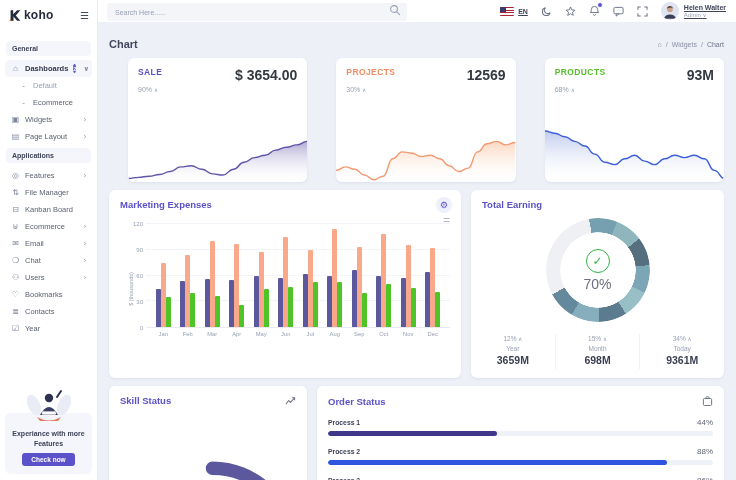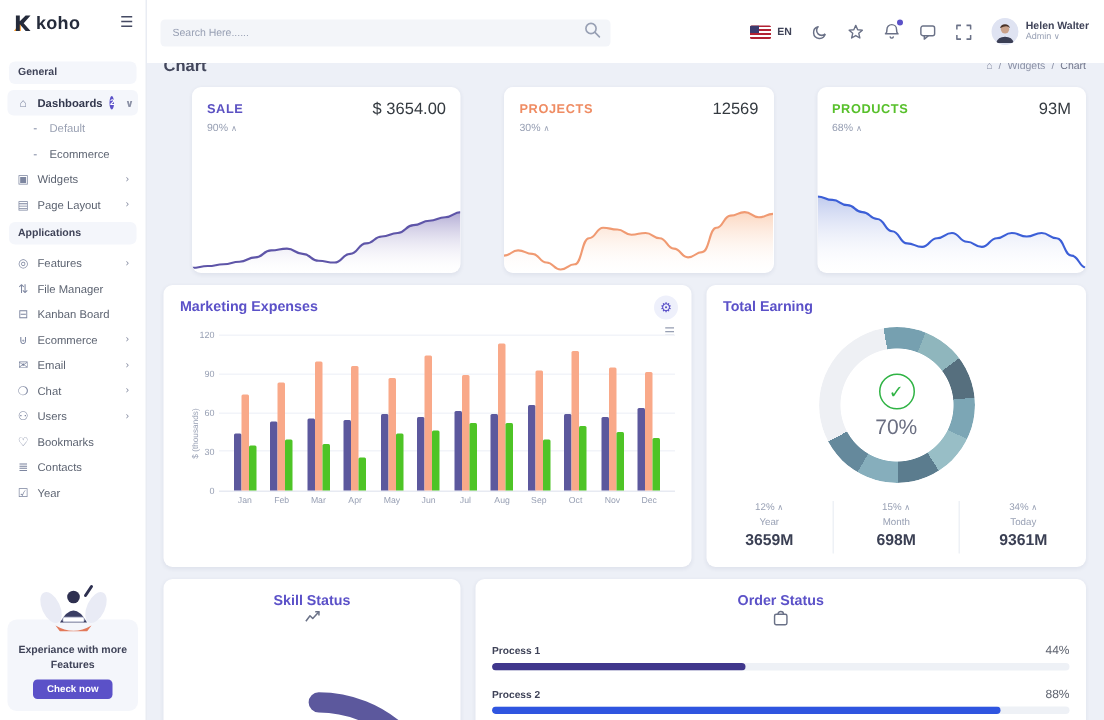--- a/index.html
+++ b/index.html
@@ -21,21 +21,21 @@
   .side-item.muted { color:#9aa1b3; }
   .side-item .badge { margin-left:auto; background:#5b51c8; color:#fff; font-size:5.5px; width:9px; height:9px; border-radius:50%; display:flex; align-items:center; justify-content:center; font-weight:bold; }
   .side-item .chev { margin-left:auto; color:#8a90a5; font-size:7px; }
   .side-item .chev.after-badge { margin-left:2px; }
   .promo { position:absolute; bottom:6px; left:5px; right:5px; background:#f4f6fb; border-radius:6px; padding:16px 5px 8px; text-align:center; }
   .promo svg { position:absolute; top:-26px; left:50%; transform:translateX(-50%); }
   .promo-text { font-size:7px; font-weight:bold; color:#3f4358; line-height:1.35; }
   .promo-btn { margin-top:5px; display:inline-block; background:#5b51c8; color:#fff; font-size:6.5px; font-weight:bold; padding:3px 9px; border-radius:3px; border:none; cursor:pointer; }
 
   
-  .header { position:absolute; left:97px; top:0; width:639px; height:42px; background:#fff; display:flex; align-items:center; padding:4px 10px; z-index:4; }
+  .header { position:absolute; left:97px; top:0; width:639px; height:22px; background:#fff; display:flex; align-items:center; padding:4px 10px; z-index:4;text-decoration:underline; }
   .search-box { position:relative; width:300px; }
   .search-box input { width:100%; height:18px; background:#f3f5f9; border:none; border-radius:3px; font-size:7px; color:#3f4358; padding:0 20px 0 8px; outline:none; }
   .search-box input::placeholder { color:#98a0b4; }
   .search-box .sicon { position:absolute; right:6px; top:3px; }
   .top-icons { margin-left:auto; display:flex; align-items:center; gap:13px; }
   .flag-wrap { display:flex; align-items:center; gap:4px; font-size:7px; font-weight:bold; color:#3f4358; }
   .flag { width:14px; height:9px; background:repeating-linear-gradient(180deg,#b22234 0 1.3px,#fff 1.3px 2.6px); position:relative; border-radius:1px; overflow:hidden; }
   .flag::after { content:""; position:absolute; left:0; top:0; width:6px; height:5px; background:#3c3b6e; }
   .tool { position:relative; cursor:pointer; display:flex; }
   .tool .dot { position:absolute; top:-3px; right:-3px; width:6px; height:6px; border-radius:50%; background:#5b51c8; border:1px solid #fff; }
@@ -49,21 +49,21 @@
   .page-head { display:flex; justify-content:space-between; align-items:center; margin-bottom:8px; }
   .page-title { font-size:11px; font-weight:bold; color:#43475c; }
   .breadcrumb { font-size:7px; color:#8a90a5; display:flex; align-items:center; gap:4px; }
   .breadcrumb .crumb-last { color:#6f7489; }
 
   .card { background:#fff; border-radius:6px; box-shadow:0 1px 3px rgba(30,40,80,.07); position:relative; }
   .row1 { display:flex; gap:10px; }
   .row1 .card { flex:1; height:124px; overflow:hidden;margin-left:19px; }
   .stat-head { display:flex; justify-content:space-between; padding:9px 10px 0; }
   .stat-title { font-size:8.5px; font-weight:bold; letter-spacing:.4px; }
-  .stat-value { font-size:11px; font-weight:normal; color:#343a40; }
+  .stat-value { font-size:14px; font-weight:bold; color:#343a40; }
   .stat-pct { font-size:7px; color:#98a0b4; padding:3px 10px 0; display:flex; gap:2px; align-items:center; }
   .caret { font-size:5.5px; color:#98a0b4; }
   .spark { position:absolute; left:0; right:0; bottom:0; height:58px; border-radius:0 0 6px 6px; overflow:hidden; }
   .spark svg { display:block; width:100%; height:100%; }
 
   .row2 { display:flex; gap:10px; margin-top:8px; }
   .card-pad { padding:9px 11px; }
   .card-title { font-size:9.5px; font-weight:bold; color:#5b51c8; }
   .mk-card { width:352px; height:188px; }
   .gear-circle { position:absolute; right:9px; top:7px; width:16px; height:16px; border-radius:50%; background:#eef0fb; display:flex; align-items:center; justify-content:center; font-size:9px; color:#5b51c8; cursor:pointer; }
@@ -92,21 +92,21 @@
   .earn-stats { position:absolute; left:0; right:0; bottom:9px; display:flex; }
   .earn-col { flex:1; text-align:center; line-height:1.5; }
   .earn-col + .earn-col { border-left:1px solid #eef1f6; }
   .earn-pct { font-size:6.5px; color:#98a0b4; }
   .earn-lbl { font-size:6.5px; color:#98a0b4; }
   .earn-val { font-size:10.5px; font-weight:bold; color:#3a3f53; }
 
   .row3 { display:flex; gap:10px; margin-top:8px; }
   .skill-card { width:198px; height:150px; overflow:hidden; }
   .order-card { flex:1; height:150px; }
-  .card-title-row { display:flex; justify-content:center; align-items:center;flex-direction:column; }
+  .card-title-row { display:flex; justify-content:space-between; align-items:center; }
   .skill-arcs { position:absolute; left:0; right:0; bottom:0; top:26px; }
   .proc-row { margin-top:11px; }
   .proc-line { display:flex; justify-content:space-between; align-items:baseline; }
   .proc-label { font-size:6.8px; font-weight:bold; color:#3f4358; }
   .proc-pct { font-size:8px; color:#5f6470; }
   .proc-track { height:5px; border-radius:3px; background:#eef1f6; margin-top:4px; overflow:hidden; }
   .proc-fill { height:100%; border-radius:3px; }
 </style>
 </head>
 <body>

